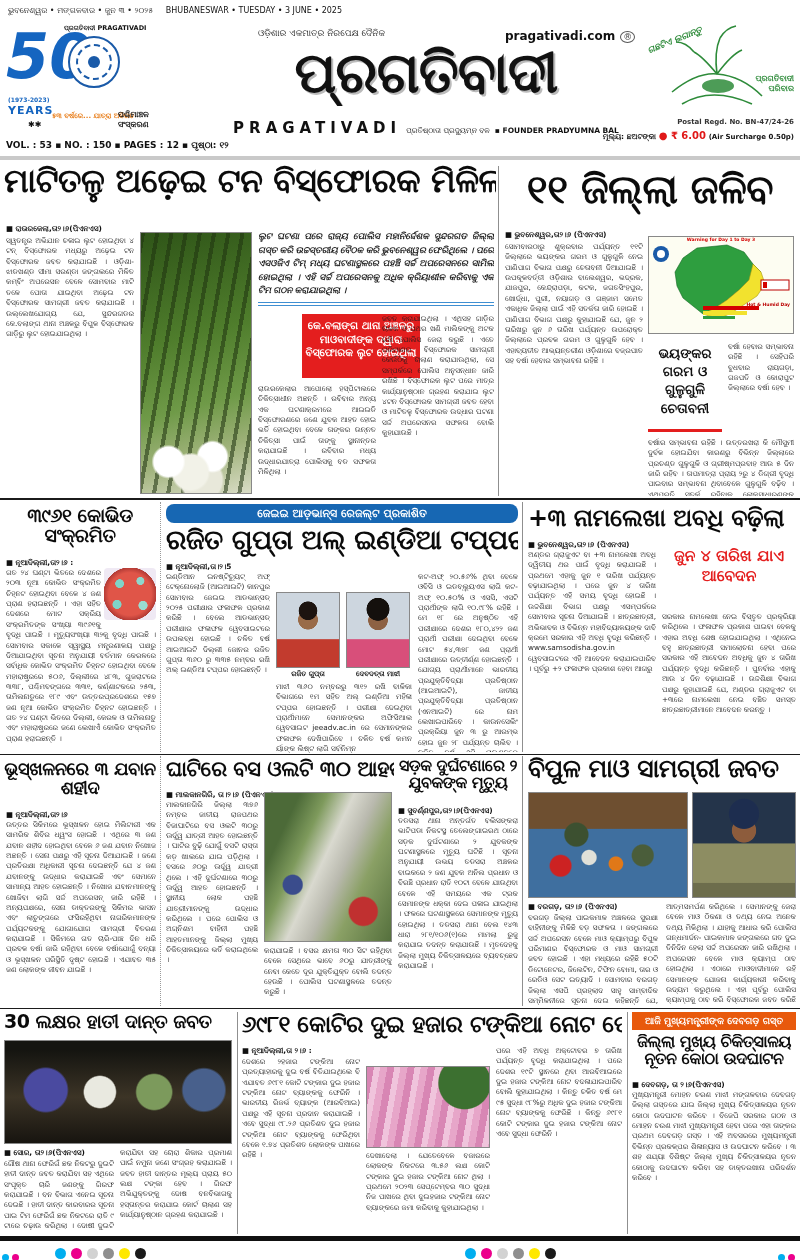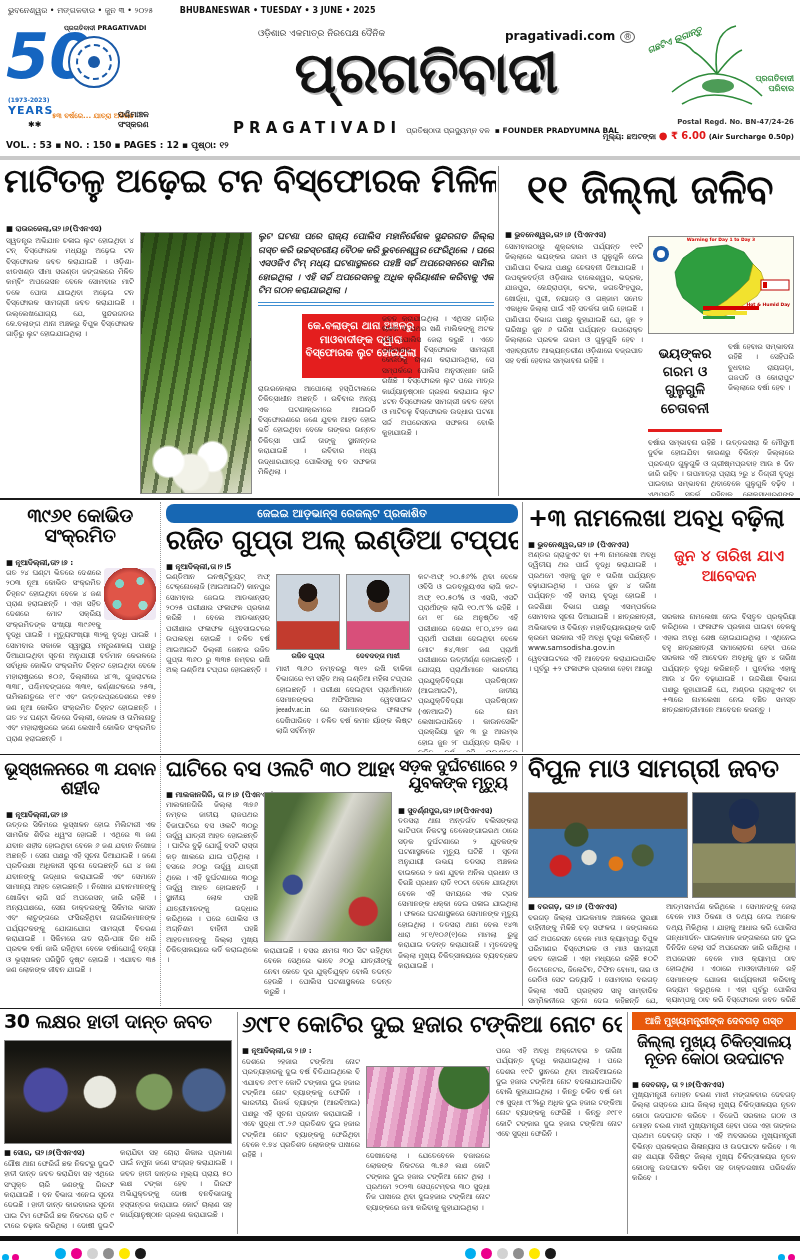--- a/index.html
+++ b/index.html
@@ -15,21 +15,21 @@
               color:#1c1c1c; overflow:hidden; }
   .byline { font-size:7.4px; font-weight:bold; color:#111; margin-bottom:2px; }
   .headline { font-weight:bold; color:#0b0b0b; overflow:hidden;
               letter-spacing:-0.5px; line-height:1.05; }
   .nowrap { white-space:nowrap; }
   .center { text-align:center; }
 
   
   .dateline { font-size:8px; top:6px; left:8px; }
   .dateline .od { color:#222; }
-  .dateline .en { font-weight:bold; margin-left:24px; }
+  .dateline .en { font-weight:normal; margin-left:10px; }
   .numeral50 { font-size:62px; font-weight:bold; font-style:italic;
                color:#1565c0; line-height:0.95; }
   .emblem { width:52px; height:52px; border-radius:50%;
             border:2px solid #1a5aa8; background:#fff; position:relative; }
   .emblem::after { content:""; position:absolute; inset:6px;
             border:2px dashed #1a5aa8; border-radius:50%; }
   .emblem .hub { position:absolute; inset:18px; background:#1a5aa8;
             border-radius:50%; }
   .logo-top { font-size:6.5px; font-weight:bold; color:#111; }
   .years-range { font-size:6px; color:#1565c0; font-weight:bold; }
@@ -235,21 +235,21 @@
   <div class="abs body-txt" style="left:6px;top:568px;width:150px;height:184px;">
     <span class="photo ph-covid" style="float:right;width:52px;height:52px;margin:0 0 2px 3px;border:none;"></span>
     <span>ଗତ ୨୪ ଘଣ୍ଟା ଭିତରେ ଦେଶରେ ୨୦୩ ନୂଆ କୋଭିଡ ସଂକ୍ରମିତ ଚିହ୍ନଟ ହୋଇଥିବା ବେଳେ ୪ ଜଣ ପ୍ରାଣ ହରାଇଛନ୍ତି । ଏହା ସହିତ ଦେଶରେ ମୋଟ ସକ୍ରିୟ ସଂକ୍ରମିତଙ୍କ ସଂଖ୍ୟା ୩୯୬୧କୁ ବୃଦ୍ଧି ପାଇଛି । ମୃତ୍ୟୁସଂଖ୍ୟା ୩୨କୁ ବୃଦ୍ଧି ପାଇଛି । ସୋମବାର ସକାଳେ ସ୍ୱାସ୍ଥ୍ୟ ମନ୍ତ୍ରଣାଳୟ ପକ୍ଷରୁ ଦିଆଯାଇଥିବା ସୂଚନା ଅନୁଯାୟୀ ବର୍ତମାନ କେରଳରେ ସର୍ବାଧିକ କୋଭିଡ ସଂକ୍ରମିତ ଚିହ୍ନଟ ହୋଇଥିବା ବେଳେ ମହାରାଷ୍ଟ୍ରରେ ୫୦୬, ଦିଲ୍ଲୀରେ ୪୮୩, ଗୁଜରାଟରେ ୩୩୮, ପଶ୍ଚିମବଙ୍ଗରେ ୩୩୧, କର୍ଣ୍ଣାଟକରେ ୨୫୩, ତାମିଲନାଡୁରେ ୧୮୯ ଏବଂ ଉତ୍ତରପ୍ରଦେଶରେ ୧୫୭ ଜଣ ନୂଆ କୋଭିଡ ସଂକ୍ରମିତ ଚିହ୍ନଟ ହୋଇଛନ୍ତି । ଗତ ୨୪ ଘଣ୍ଟା ଭିତରେ ଦିଲ୍ଲୀ, କେରଳ ଓ ତାମିଲନାଡୁ ଏବଂ ମହାରାଷ୍ଟ୍ରରେ ଜଣେ ଲେଖାଏଁ କୋଭିଡ ସଂକ୍ରମିତ ପ୍ରାଣ ହରାଇଛନ୍ତି ।</span>
   </div>
   <div class="abs vdot" style="left:160px;top:502px;height:250px;"></div>
 
   <div class="abs kicker" style="left:166px;top:504px;width:352px;border-radius:8px;">ଜେଇଇ ଆଡ଼ଭାନ୍ସ ରେଜଲ୍ଟ ପ୍ରକାଶିତ</div>
   <div class="abs headline nowrap center" style="left:166px;top:526px;width:352px;height:34px;font-size:27px;">ରଜିତ ଗୁପ୍ତା ଅଲ୍ ଇଣ୍ଡିଆ ଟପ୍ପର୍</div>
   <div class="abs byline" style="left:166px;top:562px;">■ ନୂଆଦିଲ୍ଲୀ,ତା।୨।5</div>
   <div class="abs body-txt" style="left:166px;top:572px;width:104px;height:180px;">ଇଣ୍ଡିଆନ ଇନଷ୍ଟିଚ୍ୟୁଟ୍ ଅଫ୍ ଟେକ୍ନୋଲୋଜି (ଆଇଆଇଟି) କାନପୁର ସୋମବାର ଜେଇଇ ଆଡଭାନ୍ସଡ୍ ୨୦୨୫ ପରୀକ୍ଷାର ଫଳାଫଳ ପ୍ରକାଶ କରିଛି । ବେଲେ ଆଡଭାନ୍ସଡ୍ ପରୀକ୍ଷାର ଫଳାଫଳ ୱେବସାଇଟରେ ଉପଲବ୍ଧ ହୋଇଛି । ଚଳିତ ବର୍ଷ ଆଇଆଇଟି ଦିଲ୍ଲୀ ଜୋନର ରଜିତ ଗୁପ୍ତା ୩୬୦ ରୁ ୩୩୫ ନମ୍ବର ରଖି ଅଲ୍ ଇଣ୍ଡିଆ ଟପ୍ପର ହୋଇଛନ୍ତି ।</div>
-  <div class="abs" style="left:276px;top:574px;width:136px;height:182px;font-family:Liberation Serif, serif;">
+  <div class="abs" style="left:276px;top:592px;width:136px;height:182px;">
     <div class="photo ph-boy" style="position:absolute;left:0;top:0;width:64px;height:76px;"></div>
     <div class="photo ph-girl" style="position:absolute;left:70px;top:0;width:64px;height:76px;"></div>
     <div class="caption" style="position:absolute;left:0;top:78px;width:64px;">ରଜିତ ଗୁପ୍ତା</div>
     <div class="caption" style="position:absolute;left:70px;top:78px;width:64px;">ଦେବଦତ୍ତା ମାଝୀ</div>
     <div class="body-txt" style="position:absolute;left:0;top:90px;width:136px;height:92px;">ମାଝୀ ୩୬୦ ନମ୍ବରରୁ ୩୧୨ ରଖି ବାଳିକା ବିଭାଗରେ ୧ମ ସହିତ ଅଲ୍ ଇଣ୍ଡିଆ ମହିଳା ଟପ୍ପର ହୋଇଛନ୍ତି । ପରୀକ୍ଷା ଦେଇଥିବା ପ୍ରାର୍ଥୀମାନେ ସେମାନଙ୍କର ଅଫିସିଆଲ ୱେବସାଇଟ jeeadv.ac.in ରେ ସେମାନଙ୍କର ଫଳାଫଳ ଦେଖିପାରିବେ ।   ଚଳିତ ବର୍ଷ କମନ ର୍ୟାଙ୍କ ଲିଷ୍ଟ ଲାଗି ସର୍ବନିମ୍ନ</div>
   </div>
   <div class="abs body-txt" style="left:418px;top:572px;width:100px;height:180px;">କଟ-ଅଫ୍ ୨୦.୫୬% ଥିବା ବେଳେ ଓବିସି ଓ ଇଡବ୍ଲ୍ୟୁଏସ ଲାଗି କଟ-ଅଫ୍ ୧୦.୫୦% ଓ ଏସସି, ଏସଟି ପ୍ରାର୍ଥୀଙ୍କ ଲାଗି ୧୦.୯୮% ରହିଛି । ମେ ୧୮ ରେ ଅନୁଷ୍ଠିତ ଏହି ପରୀକ୍ଷାରେ ଦେଶର ୧୮୦,୪୨୨ ଜଣ ପ୍ରାର୍ଥୀ ପରୀକ୍ଷା ଦେଇଥିବା ବେଳେ ମୋଟ ୫୪,୩୭୮ ଜଣ ପ୍ରାର୍ଥୀ ପରୀକ୍ଷାରେ ଉତ୍ତୀର୍ଣ୍ଣ ହୋଇଛନ୍ତି । ଯୋଗ୍ୟ ପ୍ରାର୍ଥୀମାନେ ଭାରତୀୟ ପ୍ରଯୁକ୍ତିବିଦ୍ୟା ପ୍ରତିଷ୍ଠାନ (ଆଇଆଇଟି), ଜାତୀୟ ପ୍ରଯୁକ୍ତିବିଦ୍ୟା ପ୍ରତିଷ୍ଠାନ (ଏନଆଇଟି) ରେ ନାମ ଲେଖାଇପାରିବେ । କାଉନସେଲିଂ ପ୍ରକ୍ରିୟା ଜୁନ ୩ ରୁ ଆରମ୍ଭ ହୋଇ ଜୁନ ୨୮ ପର୍ଯ୍ୟନ୍ତ ଚାଲିବ । ଚଳିତ ବର୍ଷ ୬ଟି ରାଉଣ୍ଡରେ କାଉନସେଲିଂ ପ୍ରକ୍ରିୟା କରାଯିବ ।</div>
   <div class="abs vrule" style="left:522px;top:502px;height:250px;"></div>
 
   <div class="abs headline nowrap" style="left:528px;top:506px;width:268px;height:30px;font-size:24px;">+୩ ନାମଲେଖା ଅବଧି ବଢ଼ିଲା</div>

